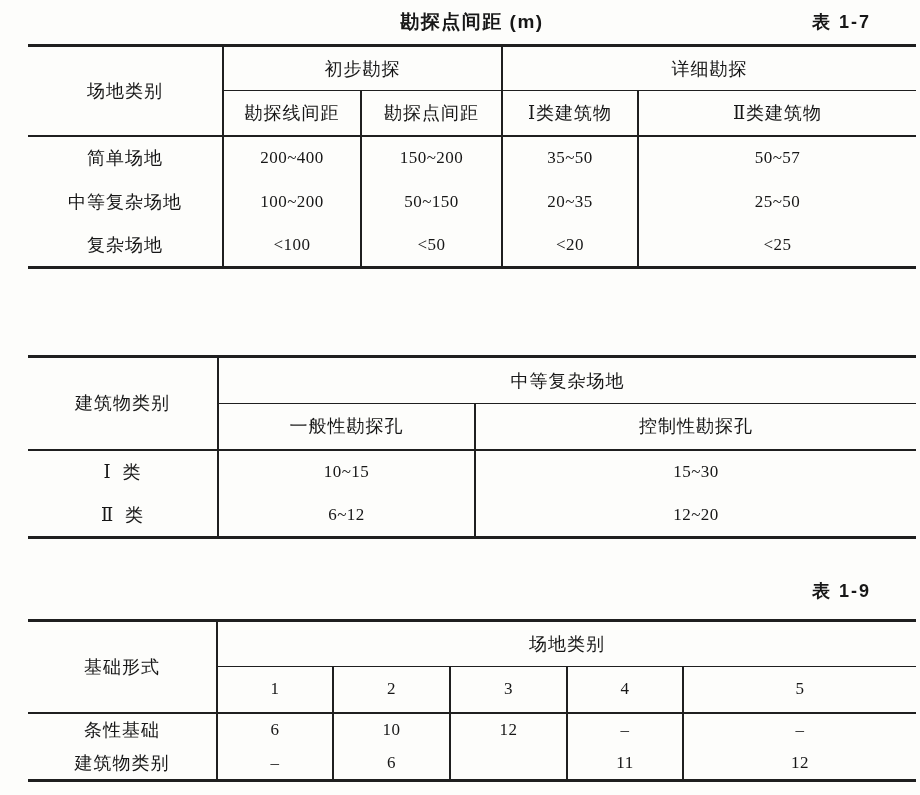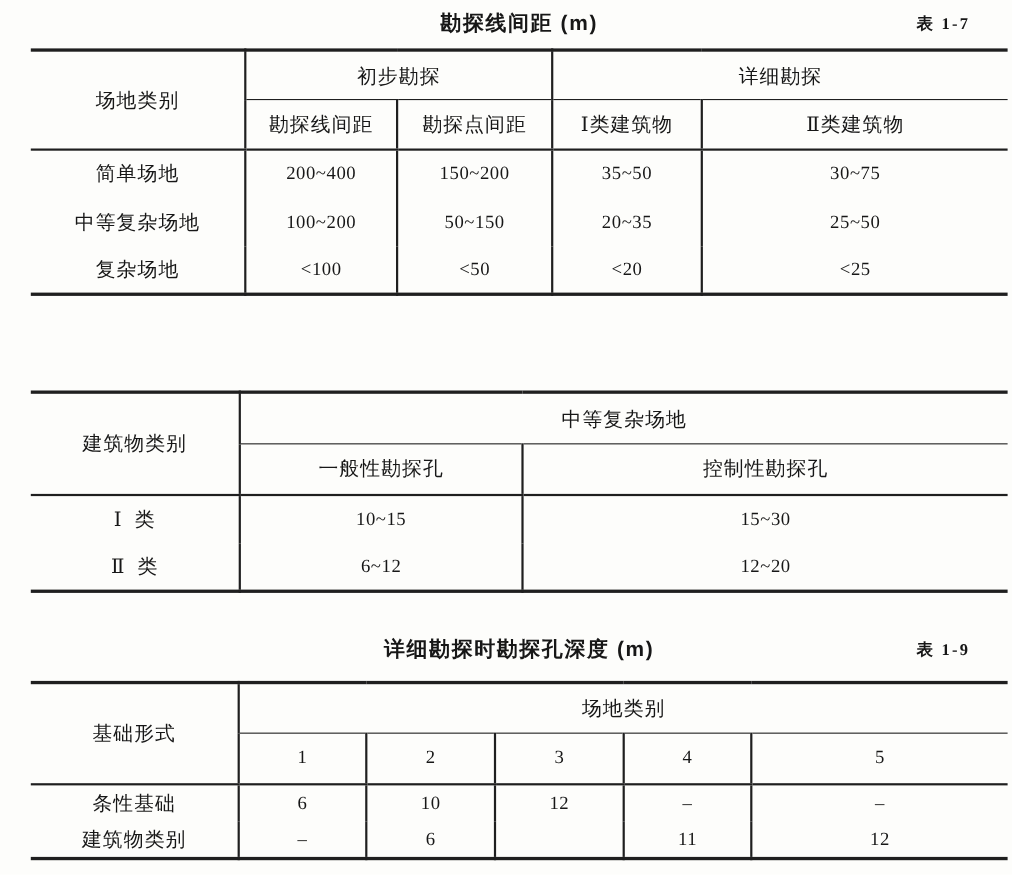--- a/index.html
+++ b/index.html
@@ -12,23 +12,23 @@
   }
   .caption{
     position:absolute; left:28px; width:888px; height:28px; line-height:28px;
     text-align:center;
   }
   .caption .ttl{
     font-weight:bold; font-size:19px; letter-spacing:1.5px;
     font-family:"Liberation Sans","DejaVu Sans",sans-serif;
   }
   .caption .num{
-    position:absolute; right:34px; top:0; font-weight:bold; font-size:15px;
+    position:absolute; right:45px; top:0; font-weight:bold; font-size:18px;
     letter-spacing:2px;
-    font-family:Liberation Serif, serif;
+    font-family:Liberation Sans, sans-serif;
   }
   .cap1{top:8px}  .cap2{top:317px}  .cap3{top:577px}
   table.tbl{
     position:absolute; left:28px; width:888px;
     border-collapse:collapse; table-layout:fixed;
     border-top:3px solid var(--ink);
     border-bottom:3px solid var(--ink);
   }
   #table1{top:44px} #table2{top:355px} #table3{top:619px}
   td{
@@ -41,21 +41,21 @@
   .numcell{font-size:17px; letter-spacing:0.5px;margin-top:40px;}
   .rh45{height:45px} .rh44{height:44px} .rh47{height:47px}
   .rh46{height:46px} .rh34{height:34px}
 </style>
 </head>
 <body>
 
 <div class="page" style="background: rgb(253, 253, 251); --ink: #1f1f1f;">
 
   <div class="caption cap1">
-    <span class="ttl">勘探线间距 (m)</span>
+    <span class="ttl">勘探点间距 (m)</span>
     <span class="num">表 1-7</span>
   </div>
 
   <table class="tbl" id="table1">
     <colgroup>
       <col style="width:195px">
         <col style="width:138px">
         <col style="width:141px">
       <col style="width:136px">
         <col style="width:278px">
@@ -70,21 +70,21 @@
         <td class="bl bbmid">勘探线间距</td>
         <td class="bl bbmid">勘探点间距</td>
         <td class="bl bbmid">Ⅰ类建筑物</td>
         <td class="bl bbmid">Ⅱ类建筑物</td>
       </tr>
       <tr class="rh44">
         <td>简单场地</td>
         <td class="bl numcell">200~400</td>
         <td class="bl numcell">150~200</td>
         <td class="bl numcell">35~50</td>
-        <td class="bl numcell">30~75</td>
+        <td class="bl numcell">50~57</td>
       </tr>
       <tr class="rh44">
         <td>中等复杂场地</td>
         <td class="bl numcell">100~200</td>
         <td class="bl numcell">50~150</td>
         <td class="bl numcell">20~35</td>
         <td class="bl numcell">25~50</td>
       </tr>
       <tr class="rh44">
         <td>复杂场地</td>
@@ -119,21 +119,20 @@
       </tr>
       <tr class="rh44">
         <td>Ⅱ  类</td>
         <td class="bl numcell">6~12</td>
         <td class="bl numcell">12~20</td>
       </tr>
     </tbody>
   </table>
 
   <div class="caption cap3">
-    <span class="ttl">详细勘探时勘探孔深度 (m)</span>
     <span class="num">表 1-9</span>
   </div>
 
   <table class="tbl" id="table3">
     <colgroup>
       <col style="width:189px">
         <col style="width:116px">
         <col style="width:117px">
       <col style="width:117px">
         <col style="width:116px">

